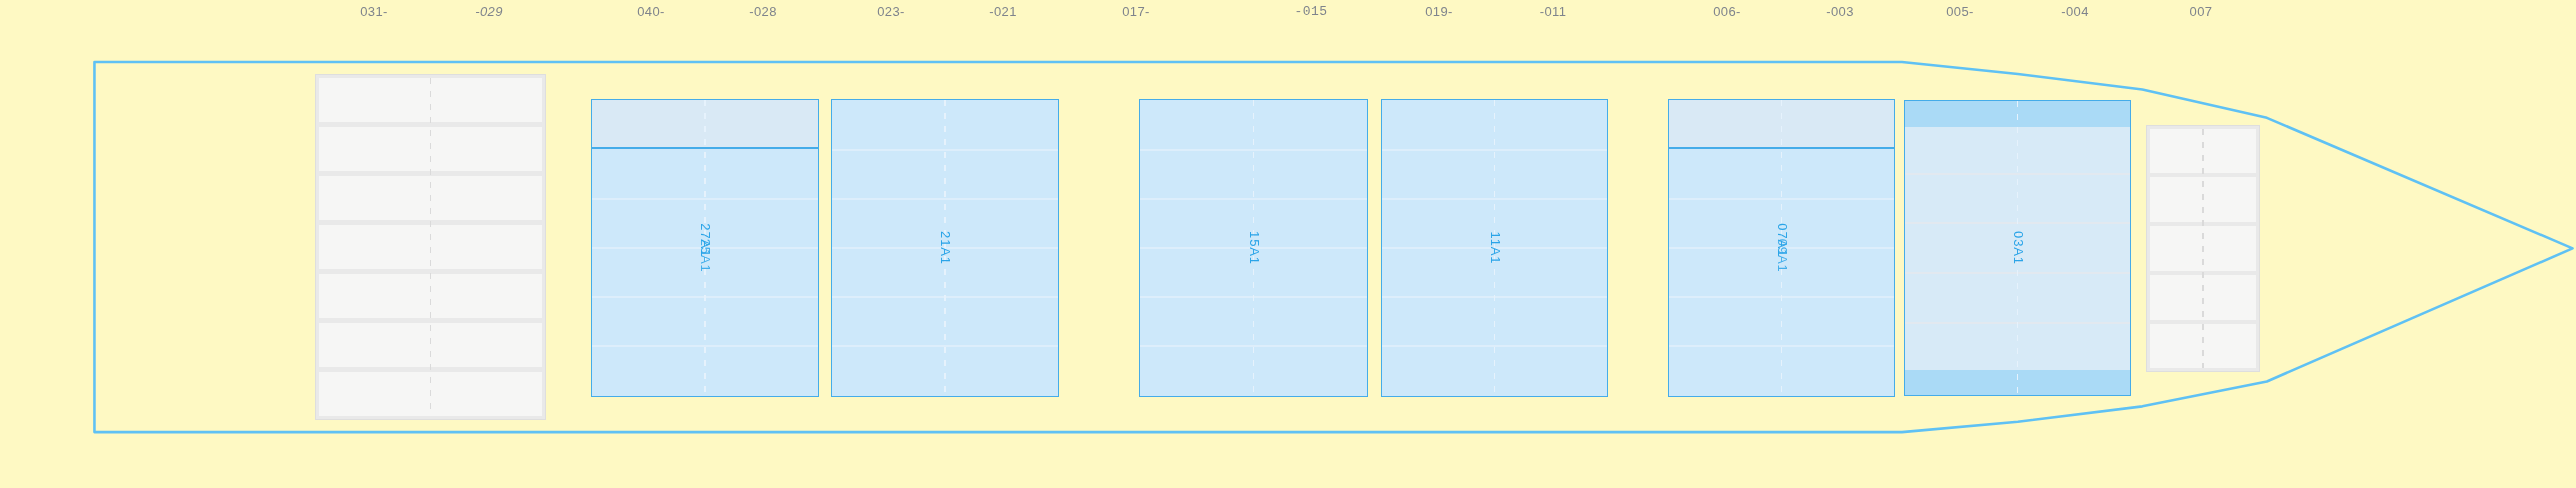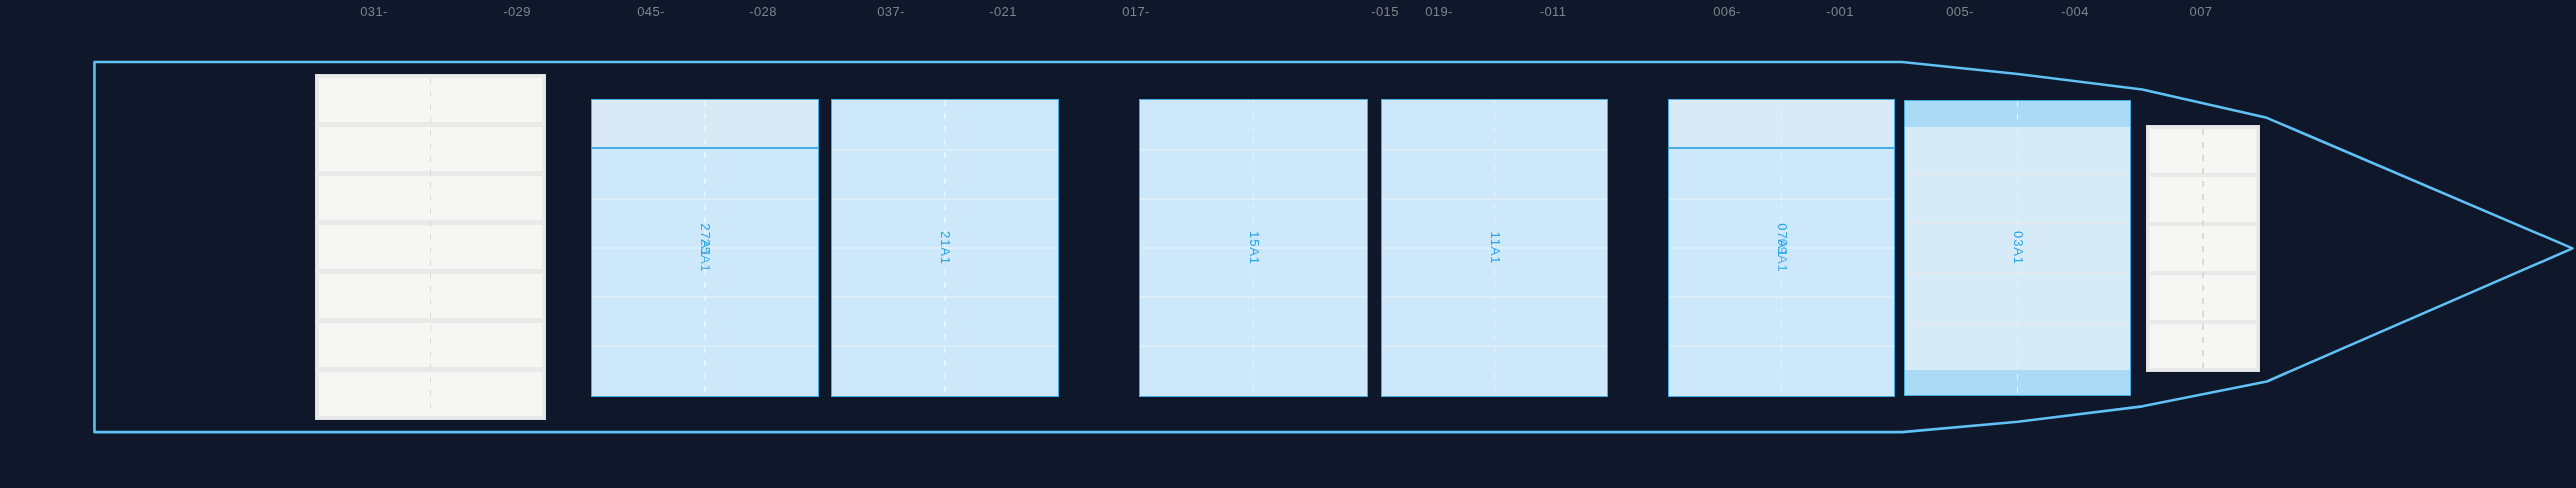--- a/index.html
+++ b/index.html
@@ -1,18 +1,18 @@
 <!DOCTYPE html>
 <html style="font-size:13.7px"><head>
 <meta charset="utf-8">
 <style>
   html,body { margin:0; padding:0; background:#000; }
   .stage {
     position:relative; width:2576px; height:489px;
-    background:#0f172a; overflow:hidden;
+    background:#fef9c3; overflow:hidden;
     font-family:"Liberation Sans", sans-serif;
   }
   
   .ruler { position:absolute; left:0; top:0; width:100%; height:26px; }
   .ruler-label {
     position:absolute; top:5.2px; transform:translateX(-50%);
     font-size:13px; line-height:14.6px; color:#7f848c; letter-spacing:0.4px;
     white-space:nowrap;
   }
   
@@ -53,31 +53,31 @@
 </style>
 </head>
 <body>
 
 <div class="stage">
   <svg class="hull-svg" width="2576" height="489" viewBox="0 0 3000 569">
     <polygon fill="none" stroke-linejoin="round" points="110,72 2215,72 2350,86 2495,104 2640,137 2996,289 2640,444 2495,473 2350,491 2215,503 110,503" stroke="#5fc1f4" stroke-width="3"></polygon>
   </svg>
   <div class="ruler">
       <span class="ruler-label" style="left: 374px;">031-</span>
-      <span class="ruler-label" style="left: 517px;">-029</span>
-      <span class="ruler-label" style="left: 651px;">045-</span>
+      <span class="ruler-label" style="left: 489px; font-style: italic;">-029</span>
+      <span class="ruler-label" style="left: 651px;">040-</span>
       <span class="ruler-label" style="left: 763px;">-028</span>
-      <span class="ruler-label" style="left: 891px;">037-</span>
+      <span class="ruler-label" style="left: 891px;">023-</span>
       <span class="ruler-label" style="left: 1003px;">-021</span>
       <span class="ruler-label" style="left: 1136px;">017-</span>
-      <span class="ruler-label" style="left: 1385px;">-015</span>
+      <span class="ruler-label" style="left: 1311px; font-family: Liberation Mono, monospace;">-015</span>
       <span class="ruler-label" style="left: 1439px;">019-</span>
       <span class="ruler-label" style="left: 1553px;">-011</span>
       <span class="ruler-label" style="left: 1727px;">006-</span>
-      <span class="ruler-label" style="left: 1840px;">-001</span>
+      <span class="ruler-label" style="left: 1840px;">-003</span>
       <span class="ruler-label" style="left: 1960px;">005-</span>
       <span class="ruler-label" style="left: 2075px;">-004</span>
       <span class="ruler-label" style="left: 2201px;">007</span>
     </div>
   <div class="bays-layer">
       <div class="block slots" style="left: 315px; top: 74px; width: 231px; height: 346px;">
         <div class="slot-row"></div>
         <div class="slot-row"></div>
         <div class="slot-row"></div>
         <div class="slot-row"></div>

